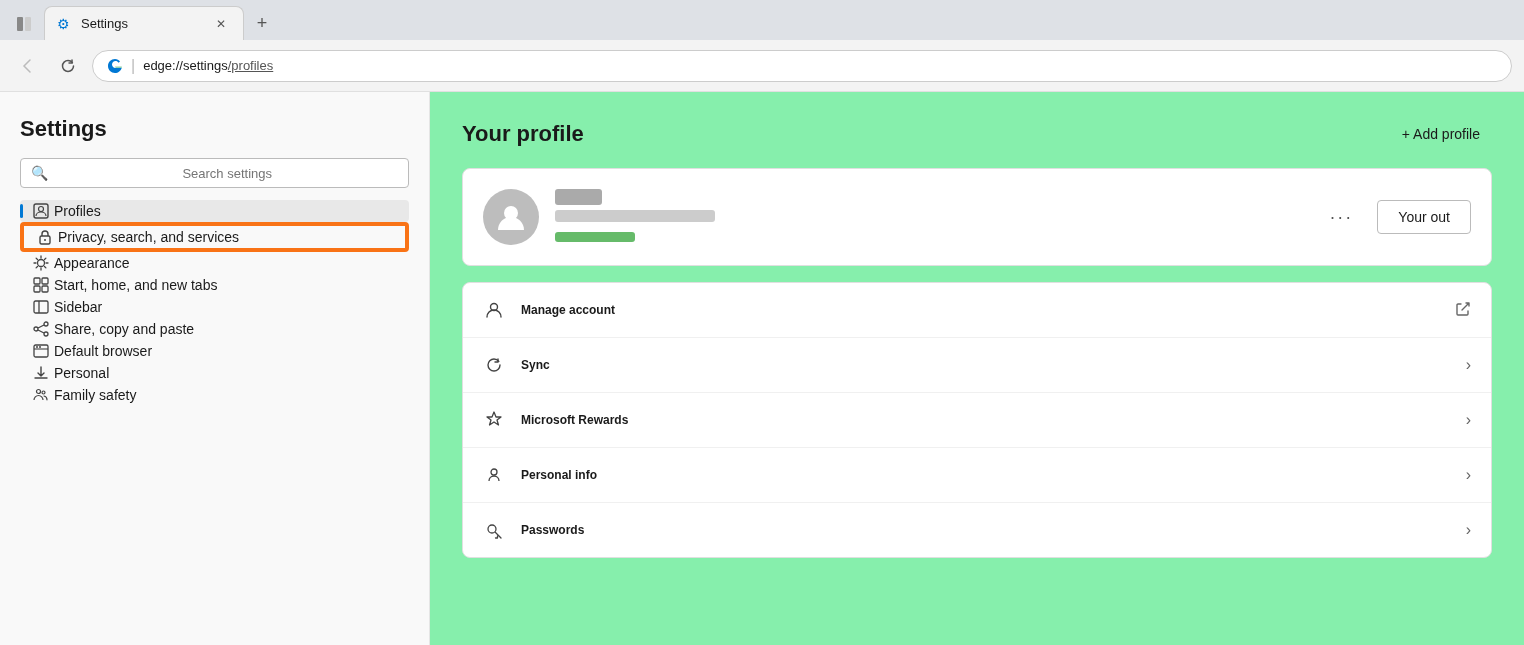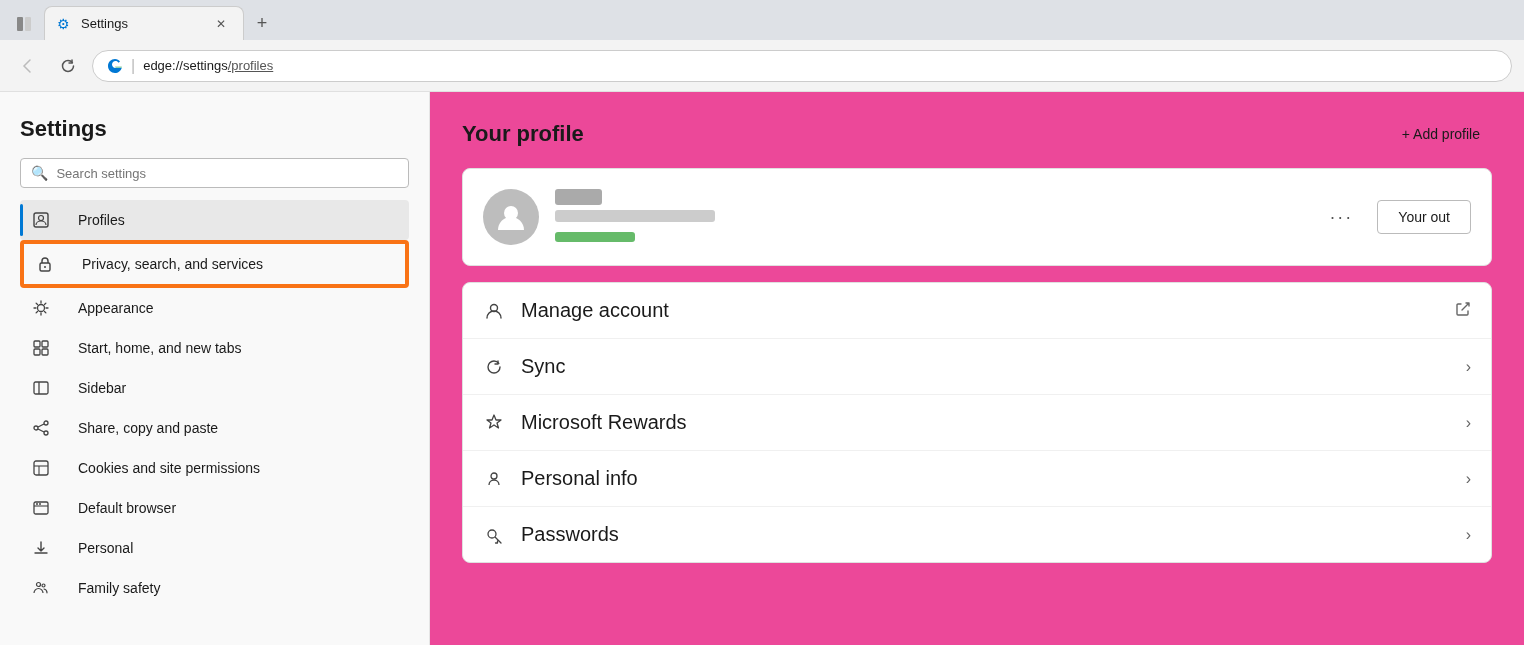--- a/index.html
+++ b/index.html
@@ -180,32 +180,33 @@
       margin-bottom: 12px;
     }
 
     .search-box input {
       border: none;
       outline: none;
       font-size: 13px;
       color: #a21caf;
       flex: 1;
       background: transparent;
+      text-align: center;
     }
 
     .search-icon-inner {
       color: #666;
       font-size: 14px;
     }
 
     .nav-item {
       display: flex;
       align-items: center;
-      gap: 28px;
-      padding: 11px 12px;
+      gap: 4px;
+      padding: 2px 12px;
       border-radius: 4px;
       cursor: pointer;
       color: #1a1a1a;
       font-size: 14px;
       position: relative;
     }
 
     .nav-item.active {
       background: #e8e8e8;
     }
@@ -233,21 +234,21 @@
       align-items: center;
       justify-content: center;
       font-size: 16px;
       color: #444;
       flex-shrink: 0;
     }
 
     
     .content {
       flex: 1;
-      background: #ec4899;
+      background: #86efac;
       padding: 28px 32px;
       overflow-y: auto;
     }
 
     .content-header {
       display: flex;
       justify-content: space-between;
       align-items: center;
       margin-bottom: 20px;
     }
@@ -342,22 +343,23 @@
       display: flex;
       align-items: center;
       justify-content: center;
       color: #444;
       font-size: 18px;
       flex-shrink: 0;
     }
 
     .menu-item-label {
       flex: 1;
-      font-size: 20px;
-      color: #1a1a1a;
+      font-size: 12px;
+      color: #1a1a1a;
+      font-weight: bold;
     }
 
     .menu-item-arrow {
       color: #666;
       font-size: 16px;
     }
 
     .menu-item-external {
       color: #666;
       font-size: 14px;
@@ -510,30 +512,20 @@
           <svg width="18" height="18" viewBox="0 0 18 18" fill="none">
               <circle cx="14" cy="4" r="2" stroke="#444" stroke-width="1.3"></circle>
               <circle cx="4" cy="9" r="2" stroke="#444" stroke-width="1.3"></circle>
               <circle cx="14" cy="14" r="2" stroke="#444" stroke-width="1.3"></circle>
               <path d="M6 8l6-3M6 10l6 3" stroke="#444" stroke-width="1.3"></path>
             </svg>
         </span>
         <span>Share, copy and paste</span>
       </div>
 
-      <div class="nav-item">
-        <span class="nav-icon">
-          <svg width="18" height="18" viewBox="0 0 18 18" fill="none">
-              <rect x="2" y="2" width="14" height="14" rx="2" stroke="#444" stroke-width="1.3"></rect>
-              <line x1="2" y1="7" x2="16" y2="7" stroke="#444" stroke-width="1.1"></line>
-              <line x1="7" y1="7" x2="7" y2="16" stroke="#444" stroke-width="1.1"></line>
-            </svg>
-        </span>
-        <span>Cookies and site permissions</span>
-      </div>
 
       <div class="nav-item">
         <span class="nav-icon">
           <svg width="18" height="18" viewBox="0 0 18 18" fill="none">
               <rect x="2" y="3" width="14" height="12" rx="1.5" stroke="#444" stroke-width="1.3"></rect>
               <path d="M2 7h14" stroke="#444" stroke-width="1.1"></path>
               <circle cx="5" cy="5" r="1" fill="#444"></circle>
               <circle cx="8" cy="5" r="1" fill="#444"></circle>
             </svg>
         </span>

